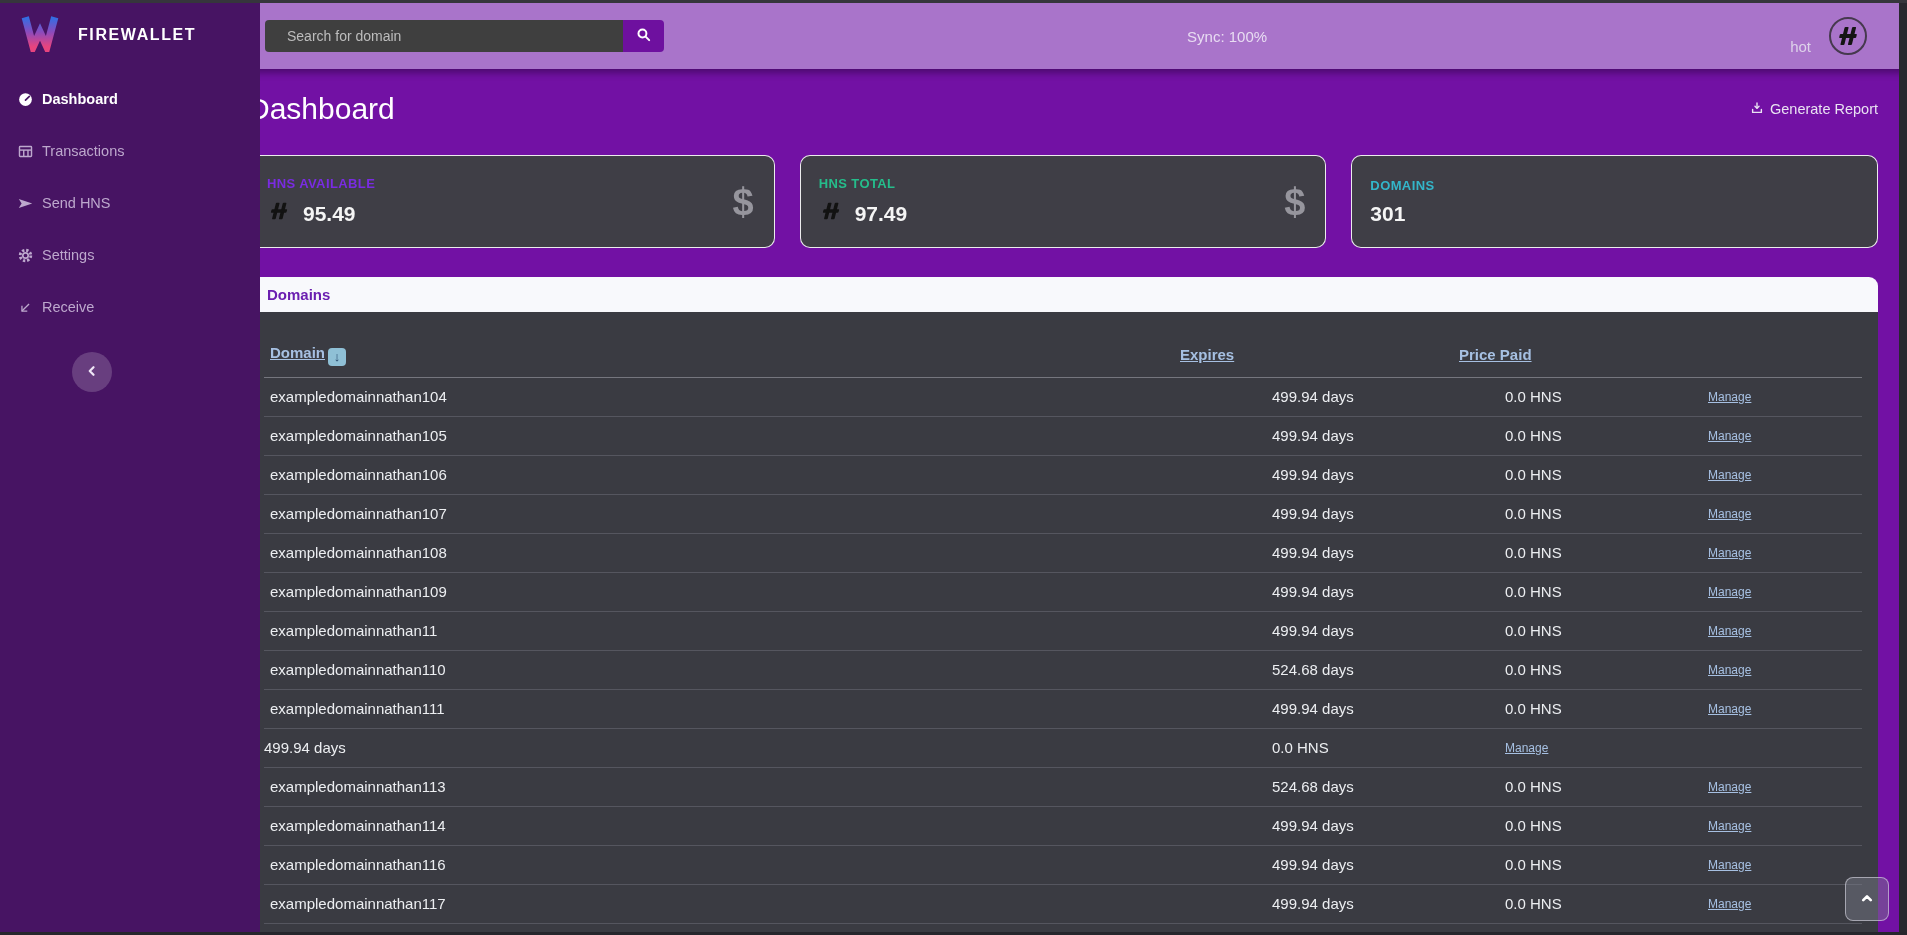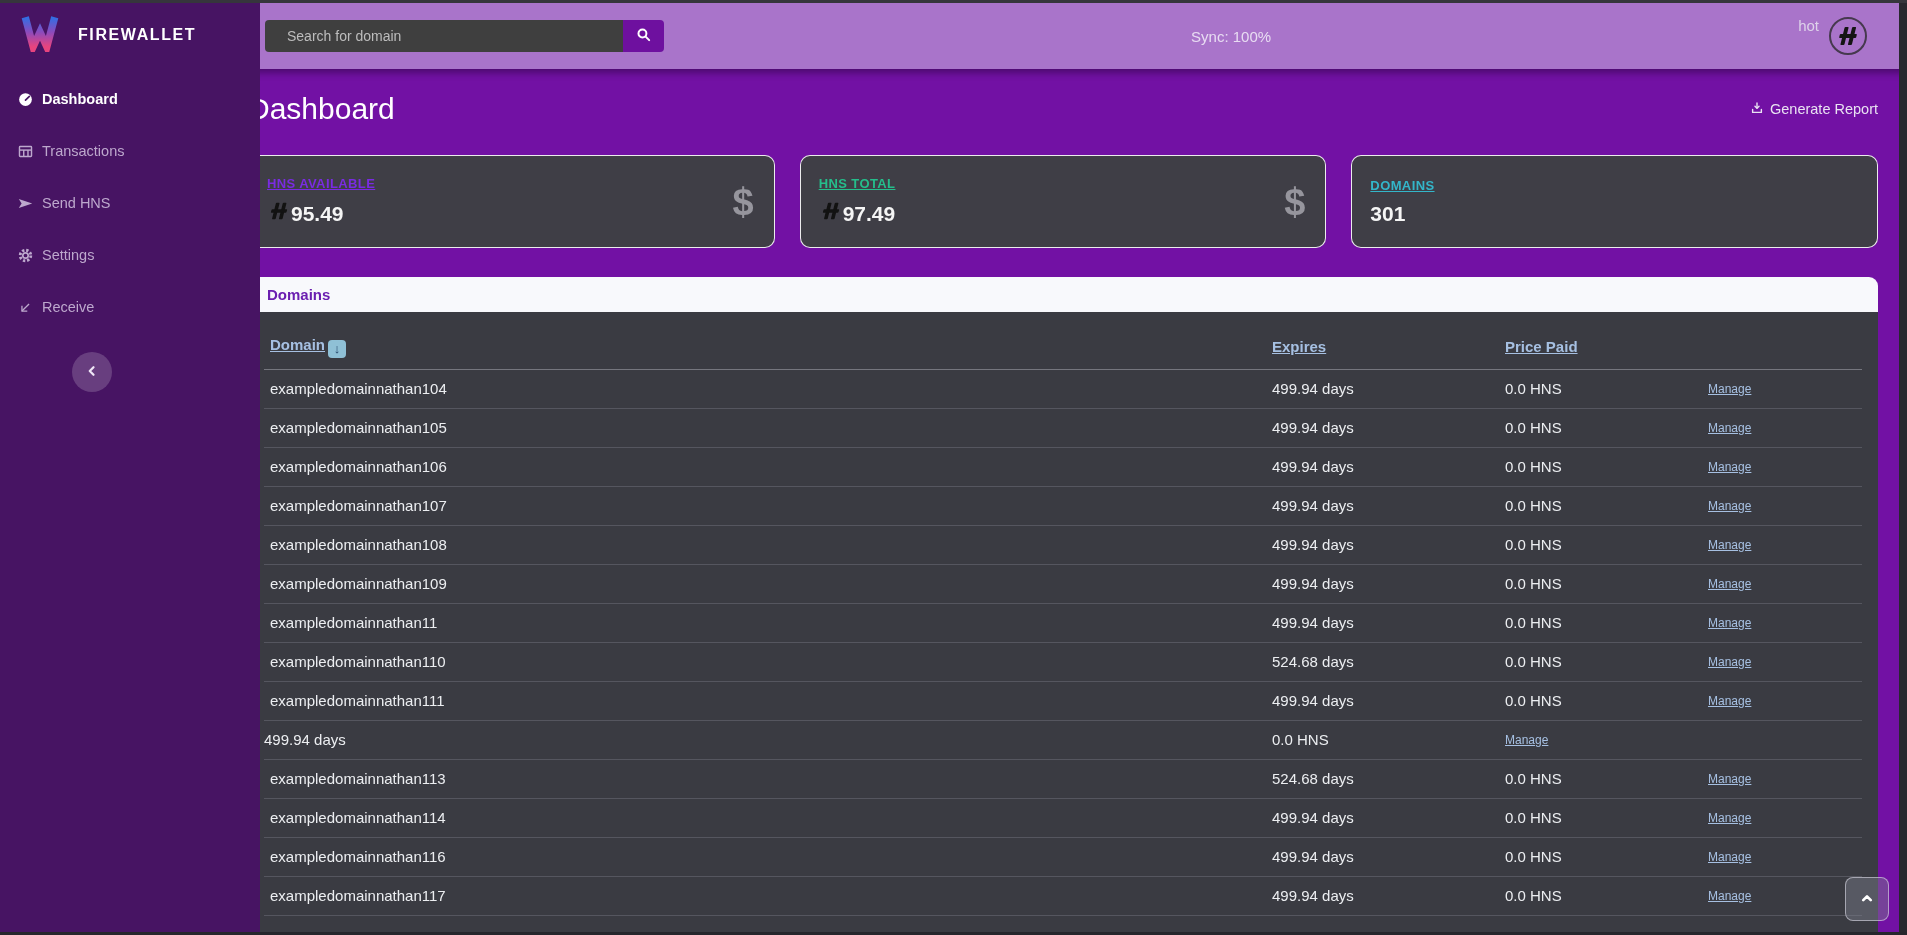--- a/index.html
+++ b/index.html
@@ -48,21 +48,21 @@
     width:358px; height:32px; background:#3f3f3f; border:none; outline:none;
     border-radius:4px 0 0 4px; padding:0 22px; color:#e3e3e3; font-size:14px;
     font-family:"Liberation Sans","DejaVu Sans",sans-serif;
   }
   .search-input::placeholder { color:#bdbdbd; }
   .search-btn {
     width:41px; height:32px; background:#6e109f; border:none; cursor:pointer;
     border-radius:0 4px 4px 0; display:flex; align-items:center; justify-content:center;
   }
   .sync-label { color:#e8dcf2; font-size:15px; }
-  .wallet { display:flex; align-items:flex-start; gap:10px; }
+  .wallet { display:flex; align-items:flex-end; gap:18px; }
   .wallet-name { color:#ded2ea; font-size:15px; }
   .wallet-icon {
     width:38px; height:38px; border-radius:50%; border:2px solid #46394e;
     display:flex; align-items:center; justify-content:center; cursor:pointer;
     color:#141414;
   }
 
   
   .main { position:absolute; left:226px; top:69px; right:8px; bottom:0; padding:0 21px 0 22px; }
   .page-head { margin-top:18px; height:44px; display:flex; align-items:center; justify-content:space-between; }
@@ -71,38 +71,38 @@
     display:flex; align-items:flex-start; gap:6px; color:#e9e2f2; font-size:14.5px;
     background:none; border:none; cursor:pointer; font-family:inherit;
   }
 
   .cards { display:flex; gap:25px; margin-top:24px; }
   .card {
     flex:1; height:93px; background:#3f3e46; border:1px solid rgba(255,255,255,0.9);
     border-radius:10px; display:flex; align-items:center; justify-content:space-between;
     padding:0 20px 0 18px;
   }
-  .card-label { font-size:13px; font-weight:bold; letter-spacing:0.4px; margin-bottom:9px;text-decoration:underline; }
-  .card-value { display:flex; align-items:center; gap:0; color:#f5f5f5; font-size:21px; font-weight:bold; }
+  .card-label { font-size:13px; font-weight:bold; letter-spacing:0.4px; margin-bottom:9px; }
+  .card-value { display:flex; align-items:center; gap:12px; color:#f5f5f5; font-size:21px; font-weight:bold; }
   .dollar-glyph { color:#96959d; font-size:38px; font-weight:bold; line-height:1; }
   .ellipsis-circle {
     width:32px; height:32px; border-radius:50%; background:#e9eaf2; border:none; cursor:pointer;
     display:flex; align-items:center; justify-content:center; gap:3px;
   }
   .ellipsis-circle .dot { width:4px; height:4px; border-radius:50%; background:#43424a; }
 
   
   .panel { margin-top:29px; border-radius:9px 9px 0 0; overflow:hidden; }
   .panel-header {
     height:35px; background:#f8f9fc; display:flex; align-items:center; padding-left:19px;
     color:#6b1fb0; font-weight:bold; font-size:15px;
   }
   .panel-body { background:#3a3b42; height:640px; padding:0 16px; }
   .tgrid { display:grid; grid-template-columns:1fr 233px 203px 154px; align-items:center; }
-  .table-head { padding-top:24px; padding-bottom:11px; border-bottom:1px solid #75767e; }
+  .table-head { padding-top:32px; padding-bottom:11px; border-bottom:1px solid #75767e;gap:46px; }
   .th-link {
     color:#a6c0e2; font-weight:bold; font-size:15px; text-decoration:underline;
     cursor:pointer; justify-self:start;
   }
   .sort-emoji {
     display:inline-flex; align-items:center; justify-content:center;
     width:18px; height:18px; margin-left:3px; border-radius:4px;
     background:#8fc0d6; color:#25476a; font-size:13px; font-weight:bold;
     vertical-align:-3px; text-decoration:none;
   }

